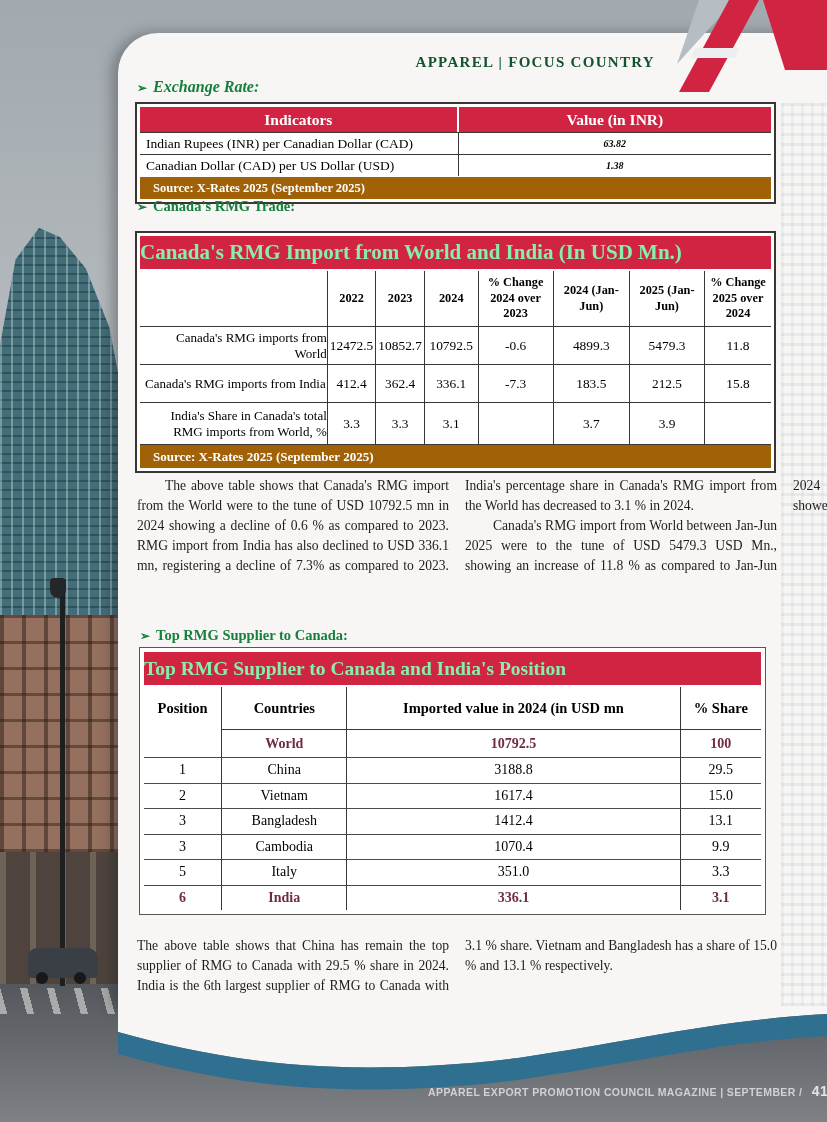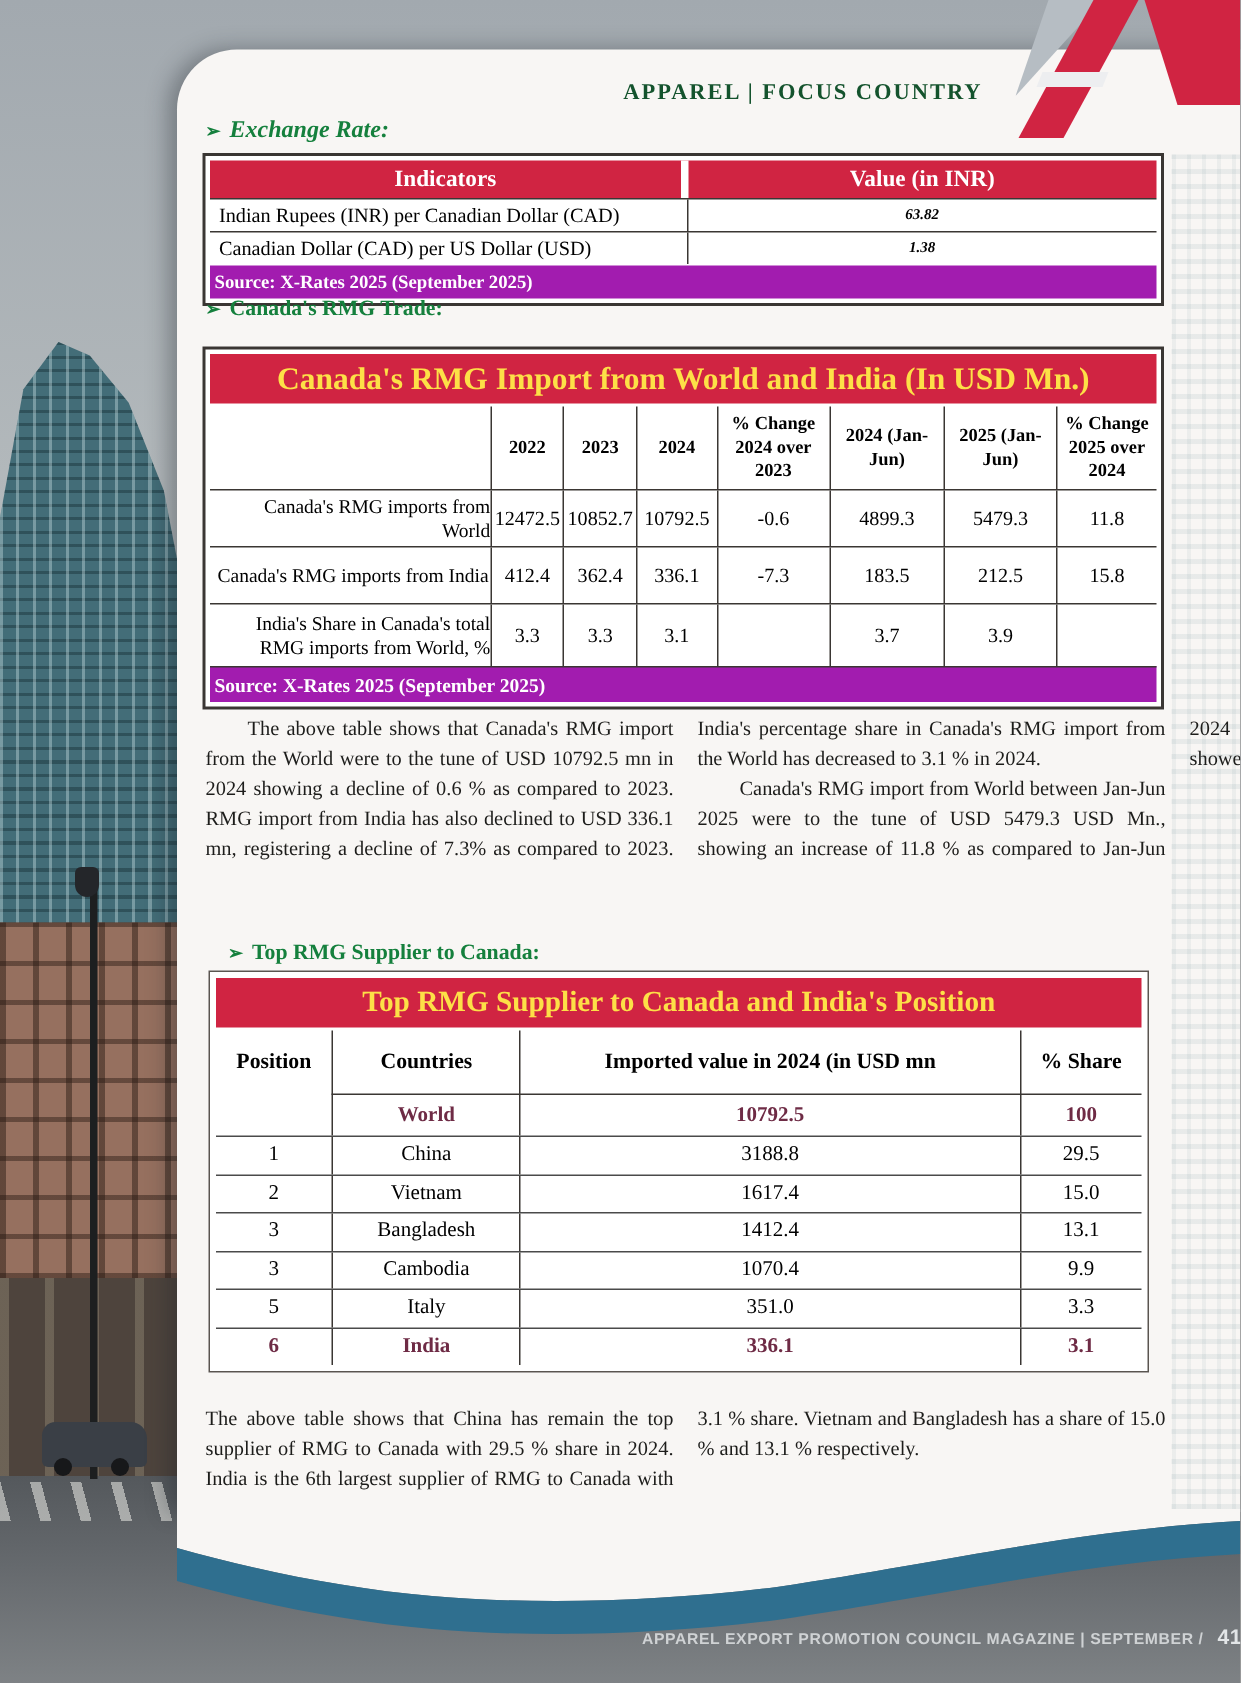--- a/index.html
+++ b/index.html
@@ -42,32 +42,32 @@
         background-image:
           repeating-linear-gradient(180deg,rgba(90,130,140,.10) 0 3px,transparent 3px 10px),
           repeating-linear-gradient(90deg,rgba(90,130,140,.08) 0 3px,transparent 3px 10px);}
 
   
   .sec-heading{position:absolute;color:#15803d;font-weight:bold;white-space:nowrap;}
   .sec-heading .arrow{font-size:12px;margin-right:6px;}
   .hx{left:19px;top:45px;font-size:16px;}
   .hx .ht{font-style:italic;}
   .ht2{left:19px;top:165px;font-size:14.5px;}
-  .ht3{left:34px;top:594px;font-size:14.5px;}
+  .ht3{left:22px;top:594px;font-size:14.5px;}
 
   
   .tbox{position:absolute;background:#fff;border:2px solid #3a3633;box-sizing:border-box;padding:3px;}
-  .titlebar{background:#d02442;color:#fde047;text-align:center;font-weight:bold;}
-  .srcbar{background:#a21caf;color:#fff;font-weight:bold;font-size:13px;line-height:23px;height:23px;
-          padding-left:3px;margin-top:0;}
+  .titlebar{background:#d02442;color:#86efac;font-weight:bold;}
+  .srcbar{background:#a16207;color:#fff;font-weight:bold;font-size:13px;line-height:23px;height:23px;
+          padding-left:13px;margin-top:0;}
 
   
   .t1{left:17px;top:69px;width:641px;}
   .t1-head{display:flex;background:#d02442;color:#fff;font-weight:bold;font-size:15.5px;height:25px;line-height:25px;}
-  .t1-head .c1{width:50.5%;text-align:center;border-right:5px solid #ffffff;box-sizing:border-box;}
+  .t1-head .c1{width:50.5%;text-align:center;border-right:2px solid #ffffff;box-sizing:border-box;}
   .t1-head .c2{width:49.5%;text-align:center;}
   .t1-row{display:flex;height:21px;line-height:21px;font-size:13.5px;border-top:1.5px solid #3a3633;}
   .t1-row .lab{width:50.5%;padding-left:6px;box-sizing:border-box;border-right:1.5px solid #3a3633;}
   .t1-row .val{width:49.5%;text-align:center;font-weight:bold;font-style:italic;font-size:10px;}
   .t1 .srcbar{margin-top:1px;font-size:12.5px;height:22px;line-height:22px;}
 
   
   .t2{left:17px;top:198px;width:641px;}
   .t2 .titlebar{font-size:21px;height:33px;line-height:33px;}
   .g8{display:grid;grid-template-columns:29.6% 7.7% 7.7% 8.5% 11.9% 12.1% 11.9% 10.6%;}

